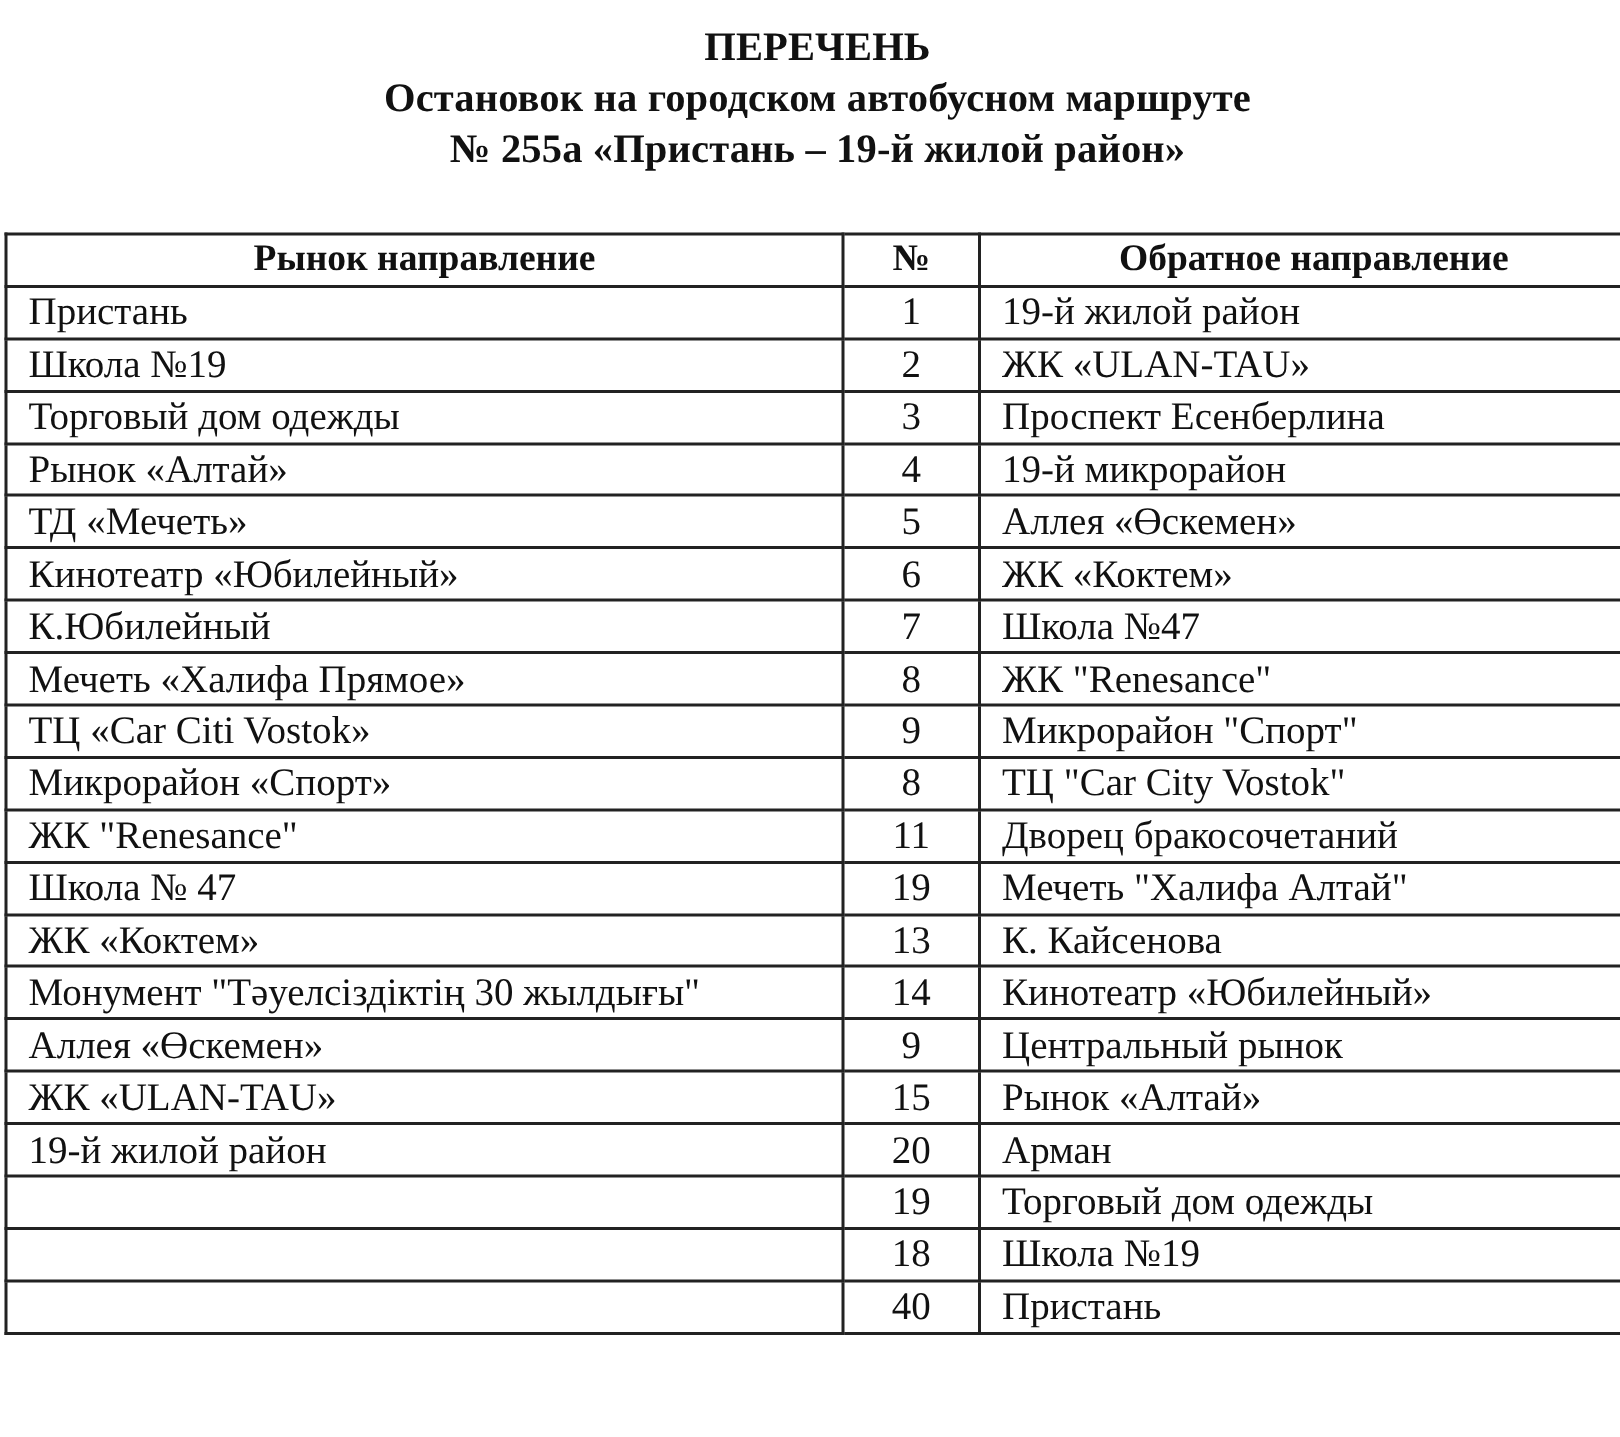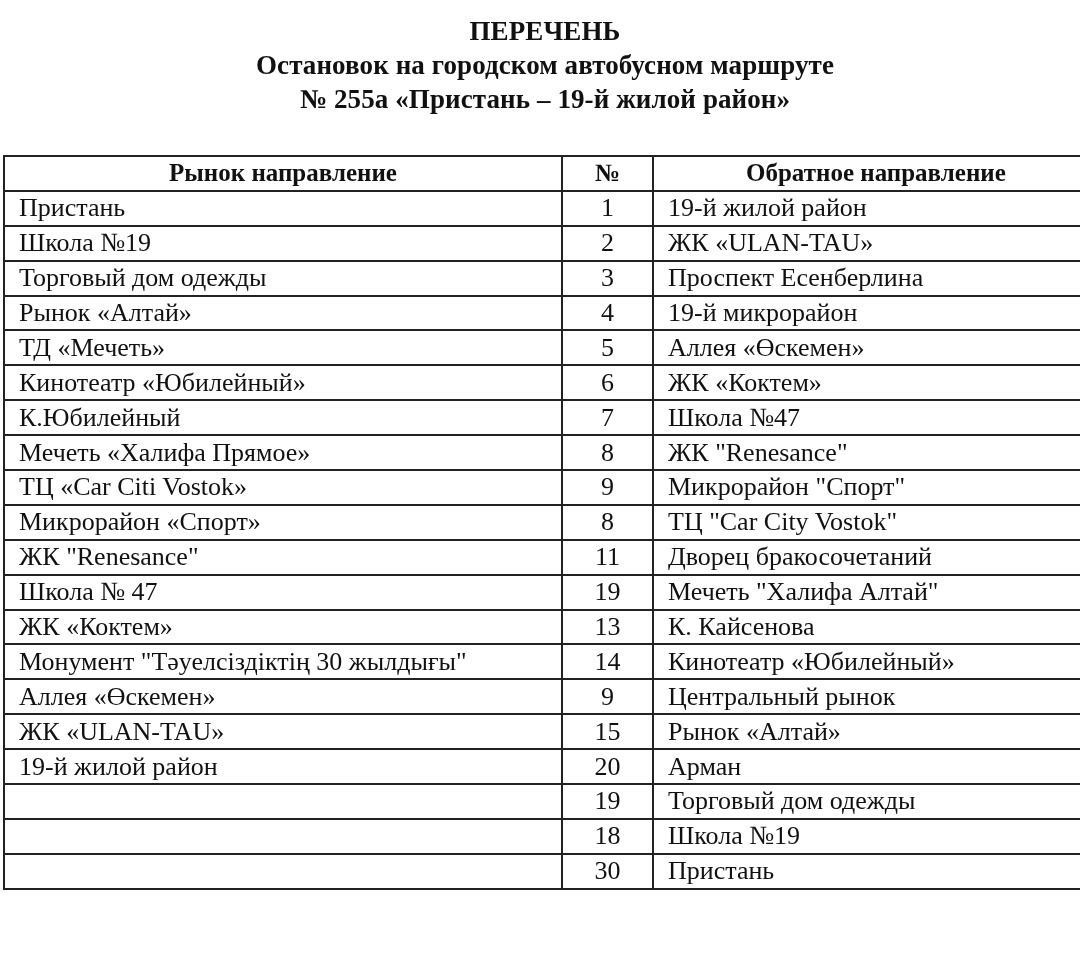--- a/index.html
+++ b/index.html
@@ -178,17 +178,17 @@
         <td class="num">19</td>
         <td>Торговый дом одежды</td>
       </tr>
     <tr>
         <td></td>
         <td class="num">18</td>
         <td>Школа №19</td>
       </tr>
     <tr>
         <td></td>
-        <td class="num">30</td>
+        <td class="num">40</td>
         <td>Пристань</td>
       </tr>
   </tbody>
 </table>
 
 </body></html>

